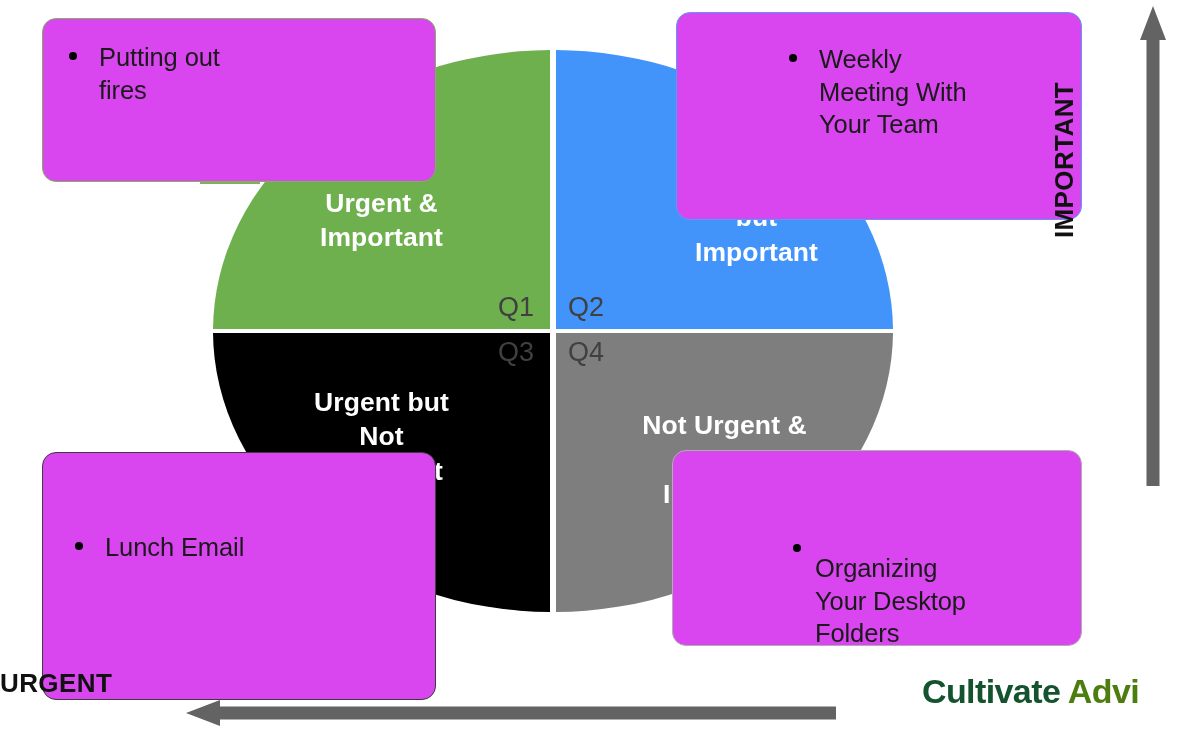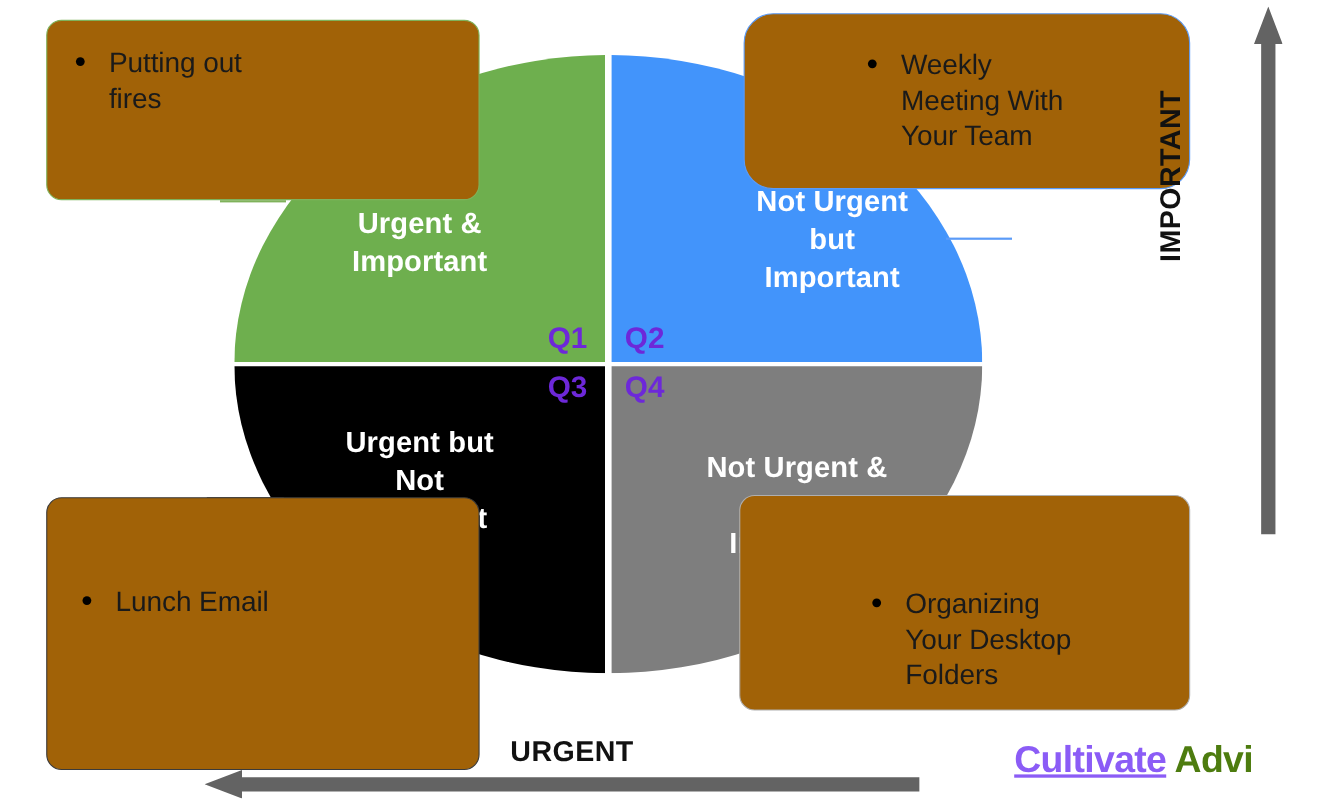--- a/index.html
+++ b/index.html
@@ -20,21 +20,21 @@
     left: 0; top: 0;
     width: 1198px;
     height: 730px;
     background: #ffffff;
   }
 
   
   .callout {
     position: absolute;
     box-sizing: border-box;
-    background: #a16207;
+    background: #d946ef;
     border-radius: 14px;
     border-style: solid;
     border-width: 1.6px;
     display: flex;
     align-items: flex-start;
     z-index: 6;
   }
   .callout .bullet {
     flex: 0 0 auto;
     width: 8px;
@@ -55,36 +55,36 @@
   }
 
   #callout-q1 {
     left: 42px;  top: 18px;
     width: 394px; height: 164px;
     border-color: #7FB25B;
     padding: 22px 16px 0 26px;
   }
   #callout-q2 {
     left: 676px; top: 12px;
-    width: 406px; height: 160px;
+    width: 406px; height: 208px;
     border-color: #5B9BF8;
     padding: 30px 16px 0 112px;
-    border-radius: 27px;
   }
   #callout-q3 {
     left: 42px;  top: 452px;
     width: 394px; height: 248px;
     border-color: #3B3B3B;
     padding: 78px 16px 0 32px;
   }
   #callout-q4 {
     left: 672px; top: 450px;
     width: 410px; height: 196px;
     border-color: #AFAFAF;
     padding: 82px 16px 0 120px;
+    flex-direction: column;
   }
 
   
   .connector {
     position: absolute;
     height: 1.6px;
     z-index: 5;
   }
   #conn-q1 { left: 200px; top: 182px; width: 60px; background: #7FB25B; }
   #conn-q2 { left: 860px; top: 216px; width: 60px; background: #5B9BF8; }
@@ -107,24 +107,24 @@
     overflow: hidden;
   }
   .quad .fill {
     position: absolute;
     width: 680px;
     height: 562px;
     border-radius: 50%;
   }
   .quad .qlabel {
     position: absolute;
-    color: #6d28d9;
+    color: #404040;
     font-size: 27px;
     font-family: "Liberation Sans", sans-serif;
-    font-weight: 700;
+    font-weight: 400;
     z-index: 2;
   }
   .quad .qtitle {
     position: absolute;
     left: 0;
     width: 100%;
     text-align: center;
     color: #ffffff;
     font-size: 26.5px;
     font-weight: bold;
@@ -157,21 +157,20 @@
   #quad-q4 { left: 343px; top: 283px; }
   #quad-q4 .fill { left: -343px; top: -283px; background: #7E7E7E; }
   #quad-q4 .qtitle { top: 52px; padding-right: 86px; margin-top: 23px; }
   #quad-q4 .qlabel { left: 12px; top: 4px; }
 
   
   #axis-urgent-label {
     position: absolute;
     left: 0; top: 668px;
     width: 1040px;
-    text-align: center;
     font-size: 26px;
     font-weight: bold;
     color: #111111;
     letter-spacing: 0.4px;
     font-family: "Liberation Sans", sans-serif;
     z-index: 7;
   }
   #axis-urgent-arrow {
     position: absolute;
     left: 186px; top: 700px;
@@ -203,21 +202,21 @@
   #logo {
     position: absolute;
     left: 922px; top: 672px;
     font-size: 34px;
     font-weight: bold;
     letter-spacing: -0.6px;
     white-space: nowrap;
     z-index: 8;
     font-family: "Liberation Sans", sans-serif;
   }
-  #logo .brand-a { color: #8b5cf6; text-decoration: underline; }
+  #logo .brand-a { color: #14532d; }
   #logo .brand-b { color: #4d7c0f; }
 </style>
 </head>
 <body>
 
 <div id="stage">
 
   <div class="connector" id="conn-q1"></div>
   <div class="connector" id="conn-q2"></div>
   <div class="connector" id="conn-q3"></div>

